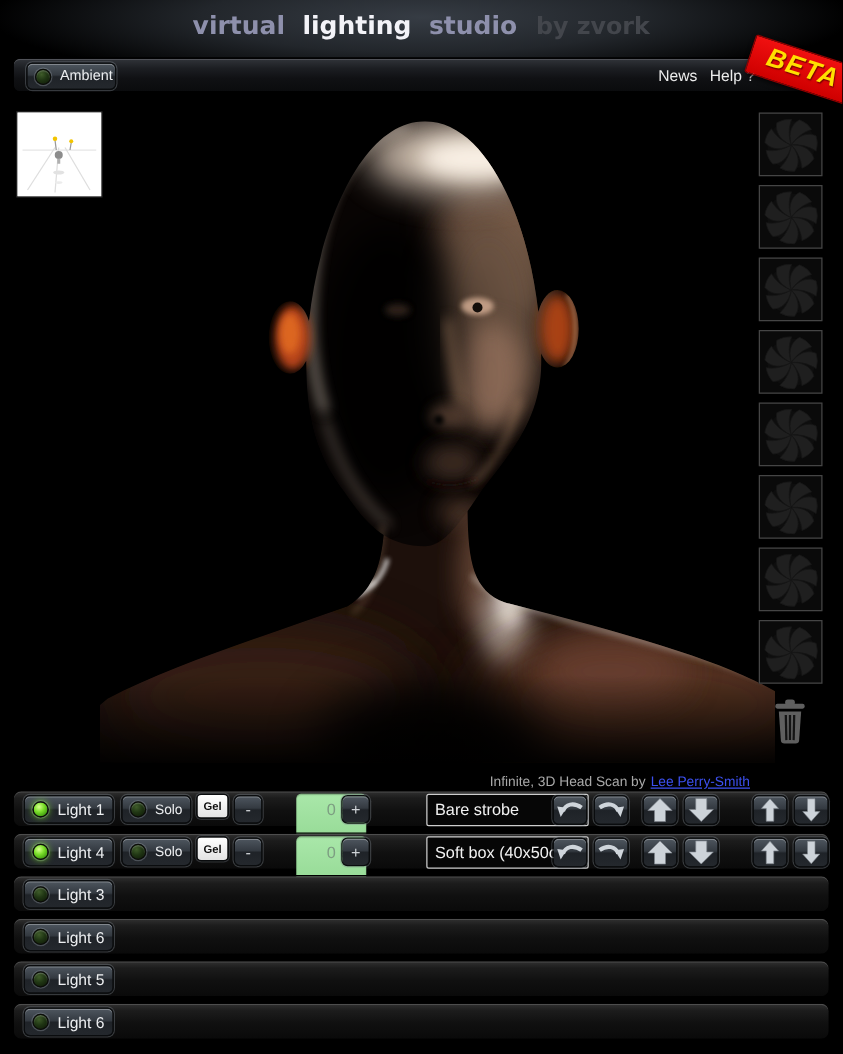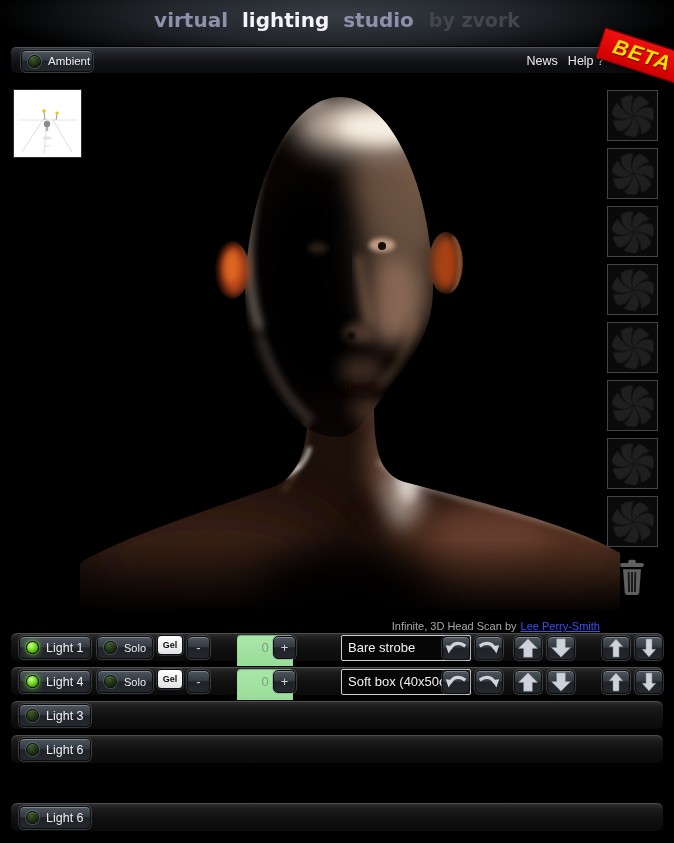--- a/index.html
+++ b/index.html
@@ -396,20 +396,26 @@
       <span class="led off"></span>
       <span>Light 3</span>
     </div>
   </div>
   <div class="light-row" style="top:734px">
     <div class="btn light-btn">
       <span class="led off"></span>
       <span>Light 6</span>
     </div>
   </div>
+  <div class="light-row" style="top:768px">
+    <div class="btn light-btn">
+      <span class="led off"></span>
+      <span>Light 5</span>
+    </div>
+  </div>
   <div class="light-row" style="top:802px">
     <div class="btn light-btn">
       <span class="led off"></span>
       <span>Light 6</span>
     </div>
   </div>
 
 </div>
 
 </body></html>

